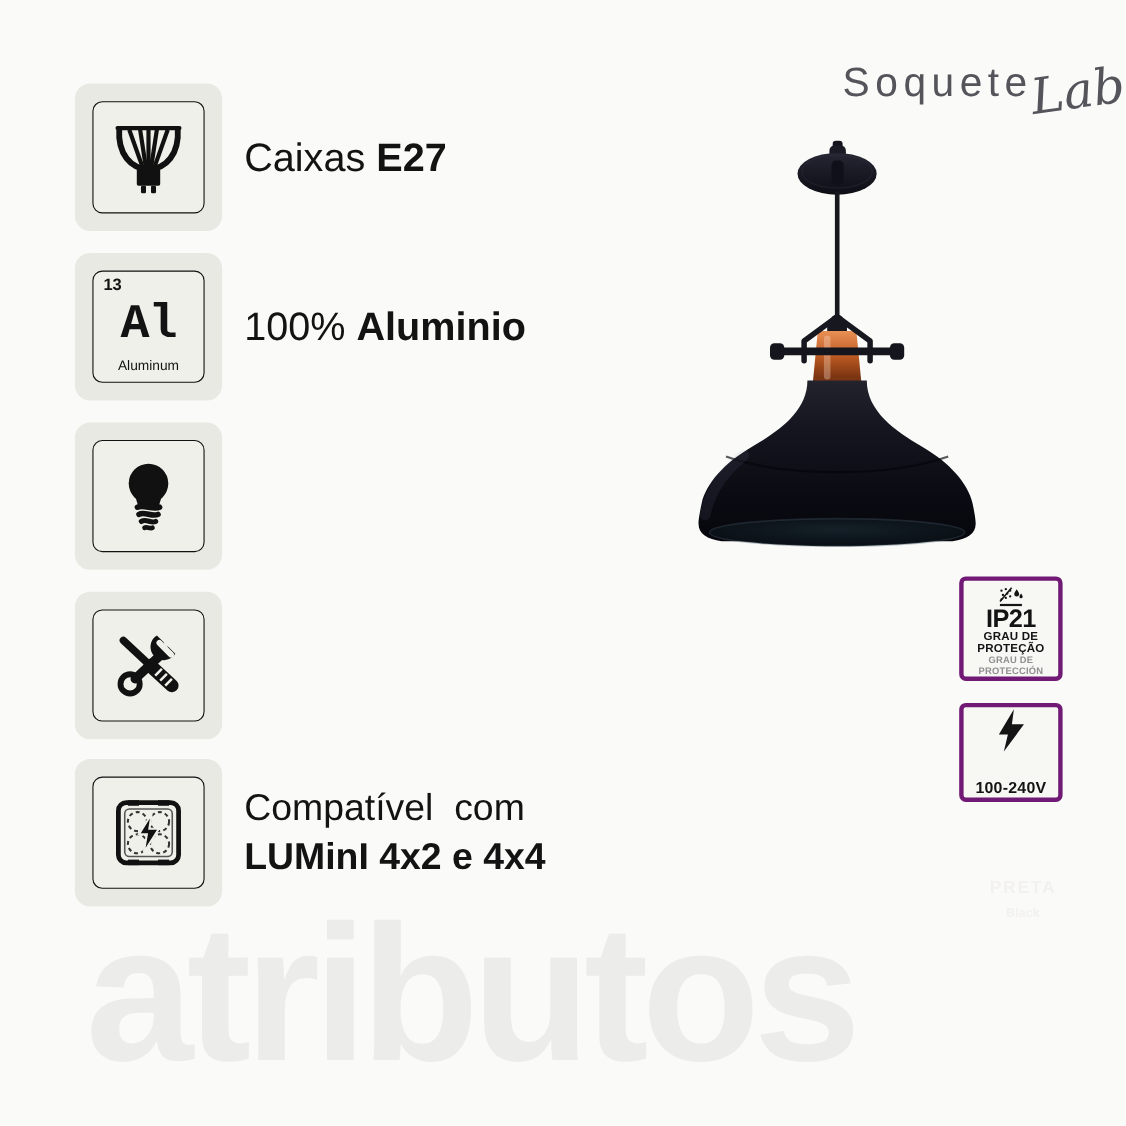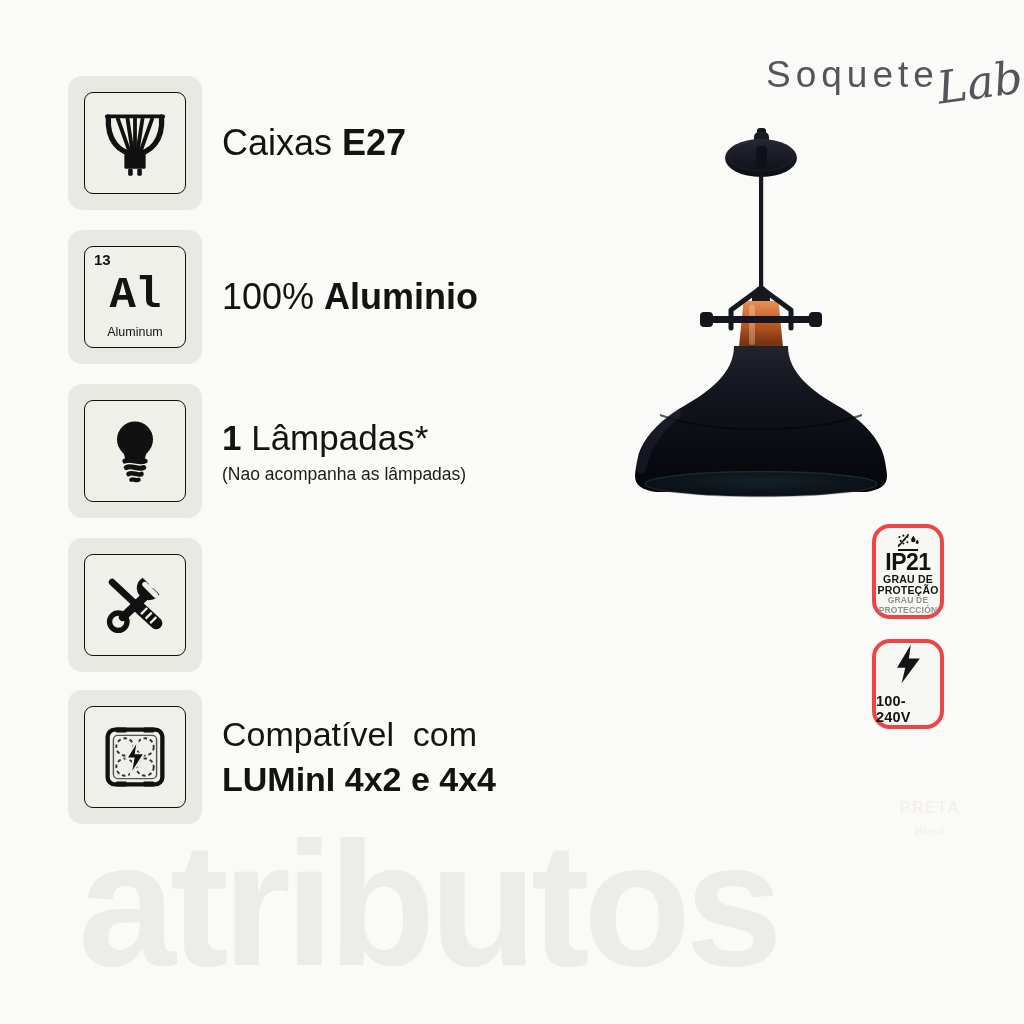--- a/index.html
+++ b/index.html
@@ -47,22 +47,22 @@
   .line .bold{font-weight:800;}
   .note{font-size:17.5px;font-weight:400;margin-top:5px;color:#1b1b1b;white-space:pre-wrap;}
 
   
   .el-num{position:absolute;top:4px;left:9px;font-size:15px;font-weight:700;}
   .el-sym{font-size:44px;font-weight:800;letter-spacing:-1px;margin-top:-4px;font-family:Liberation Mono, monospace;}
   .el-name{position:absolute;bottom:8px;left:0;right:0;text-align:center;font-size:12.5px;font-weight:500;}
 
   
   .badge{
-    position:absolute;left:872px;width:72px;box-sizing:border-box;
-    border:4px solid #ef4444;border-radius:18px;background:#f7f7f4;
+    position:absolute;left:872px;width:94px;box-sizing:border-box;
+    border:4px solid #701a75;border-radius:6px;background:#f7f7f4;
     display:flex;flex-direction:column;align-items:center;
   }
   .badge-ip{top:524px;height:95px;padding-top:5px;}
   .badge-volt{top:639px;height:90px;justify-content:space-between;}
   .ip-bar{width:20px;height:3.5px;background:#141414;margin:1px 0 1px;}
   .ip-code{font-size:23px;font-weight:800;line-height:0.95;letter-spacing:-0.5px;}
   .ip-strong{font-size:10.5px;font-weight:800;line-height:1.08;letter-spacing:0.2px;}
   .ip-weak{font-size:8.5px;font-weight:700;line-height:1.1;color:#909090;letter-spacing:0.2px;}
   .volt-label{font-size:14.5px;font-weight:800;margin-top:1px;letter-spacing:0.2px;}
 
@@ -121,24 +121,20 @@
       <div class="tile-inner">
         <svg class="icon-svg" width="72" height="72" viewBox="0 0 100 100">
           <circle cx="50" cy="34" r="25" fill="#111"></circle>
           <path d="M32,46 L38,66 L62,66 L68,46 Z" fill="#111"></path>
           <path d="M36,64 C44,60 56,68 64,64" fill="none" stroke="#111" stroke-width="7" stroke-linecap="round"></path>
           <path d="M38,73 C45,69 55,77 62,73" fill="none" stroke="#111" stroke-width="7" stroke-linecap="round"></path>
           <path d="M41,82 C47,78 53,85 59,82" fill="none" stroke="#111" stroke-width="6.5" stroke-linecap="round"></path>
           <path d="M45,90 C48,88 52,92 55,90" fill="none" stroke="#111" stroke-width="6" stroke-linecap="round"></path>
         </svg>
       </div>
-    </div>
-    <div class="row-text">
-      <div class="line" style="font-size:35px"><span class="bold">1</span><span class="reg"> Lâmpadas*</span></div>
-      <div class="note">(Nao acompanha as lâmpadas)</div>
     </div>
   </div>
 
   <div class="row" style="top:538px">
     <div class="tile">
       <div class="tile-inner">
         <svg class="icon-svg" width="76" height="76" viewBox="0 0 100 100">
 
           <path d="M20,20 L52,50" stroke="#111" stroke-width="9" stroke-linecap="round"></path>
           <path d="M52,50 L78,74" stroke="#111" stroke-width="16" stroke-linecap="round"></path>

